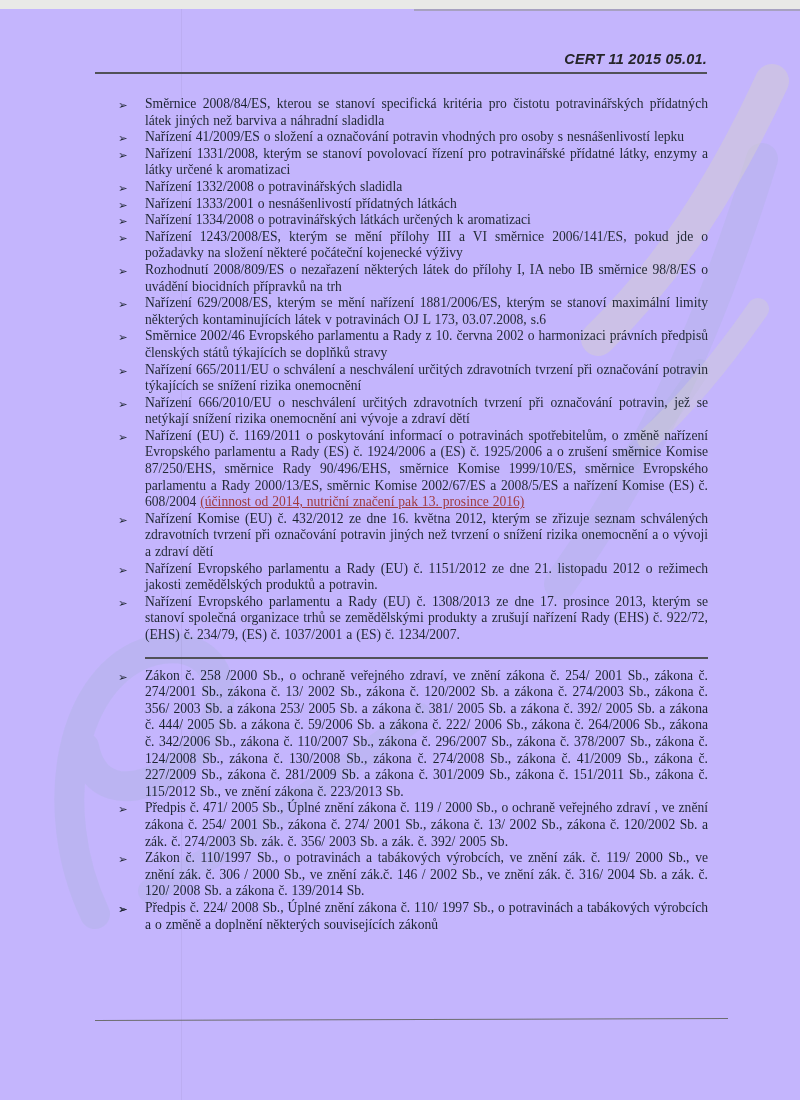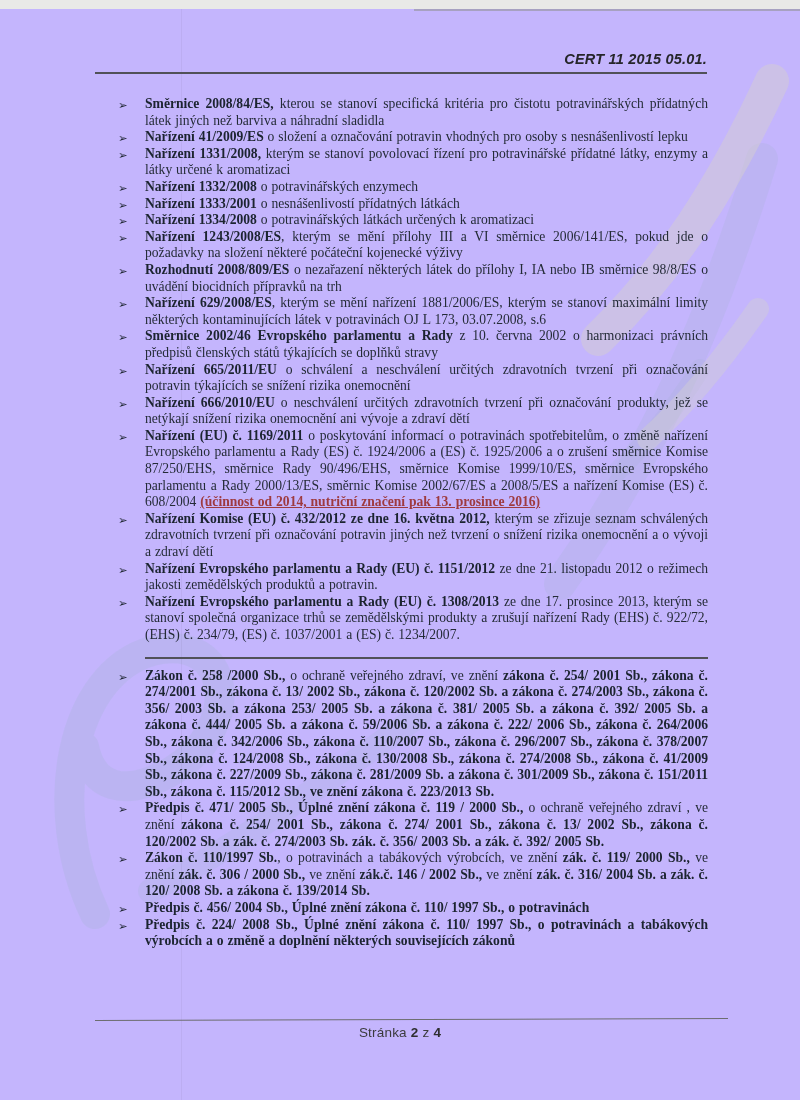--- a/index.html
+++ b/index.html
@@ -24,23 +24,23 @@
   ol.reg-list{list-style:none;margin:0;padding:0;}
   ol.reg-list li{
     position:relative;text-align:justify;
     font-size:13.6px;line-height:16.6px;margin:0;
     word-spacing:.5px;
   }
   .bullet{
     position:absolute;left:-27px;top:1px;
     font-size:11.5px;color:#1d2530;font-family:"DejaVu Sans", sans-serif;
   }
-  .seg-b{font-weight:bold;color:#1c2430;}
+  .seg-b{font-weight:normal;color:#1c2430;}
   .seg-r{font-weight:normal;}
-  .seg-rb{font-weight:bold;color:#9e3a3f;text-decoration:underline;}
+  .seg-rb{font-weight:normal;color:#9e3a3f;text-decoration:underline;}
 
   .section-divider{border:0;border-top:2px solid #515158;margin:13px 0 9px 0;}
 
   .footer-rule{
     position:absolute;top:1010px;left:95px;width:633px;height:0;
     border-top:1.6px solid #6d6d70;transform:rotate(-0.2deg);
   }
   .footer-text{
     position:absolute;top:1016px;left:0;width:800px;text-align:center;
     font-family:"Liberation Sans", sans-serif;font-size:13.5px;color:#3b3b3d;
@@ -67,42 +67,39 @@
   <div class="scan-edge"></div>
   <div class="crease"></div>
 
   <div class="doc-header">CERT 11 2015 05.01.</div>
 
   <div class="content">
     <ol class="reg-list" id="group1-list">
         <li><span class="bullet">➢</span><span class="seg-b">Směrnice 2008/84/ES,</span><span class="seg-r"> kterou se stanoví specifická kritéria pro čistotu potravinářských přídatných látek jiných než barviva a náhradní sladidla</span></li>
         <li><span class="bullet">➢</span><span class="seg-b">Nařízení 41/2009/ES</span><span class="seg-r"> o složení a označování potravin vhodných pro osoby s nesnášenlivostí lepku</span></li>
         <li><span class="bullet">➢</span><span class="seg-b">Nařízení 1331/2008,</span><span class="seg-r"> kterým se stanoví povolovací řízení pro potravinářské přídatné látky, enzymy a látky určené k aromatizaci</span></li>
-        <li><span class="bullet">➢</span><span class="seg-b">Nařízení 1332/2008</span><span class="seg-r"> o potravinářských enzymech</span></li>
+        <li><span class="bullet">➢</span><span class="seg-b">Nařízení 1332/2008</span><span class="seg-r"> o potravinářských sladidla</span></li>
         <li><span class="bullet">➢</span><span class="seg-b">Nařízení 1333/2001</span><span class="seg-r"> o nesnášenlivostí přídatných látkách</span></li>
         <li><span class="bullet">➢</span><span class="seg-b">Nařízení 1334/2008</span><span class="seg-r"> o potravinářských látkách určených k aromatizaci</span></li>
         <li><span class="bullet">➢</span><span class="seg-b">Nařízení 1243/2008/ES</span><span class="seg-r">, kterým se mění přílohy III a VI směrnice 2006/141/ES, pokud jde o požadavky na složení některé počáteční kojenecké výživy</span></li>
         <li><span class="bullet">➢</span><span class="seg-b">Rozhodnutí 2008/809/ES</span><span class="seg-r"> o nezařazení některých látek do přílohy I, IA nebo IB směrnice 98/8/ES o uvádění biocidních přípravků na trh</span></li>
         <li><span class="bullet">➢</span><span class="seg-b">Nařízení 629/2008/ES</span><span class="seg-r">, kterým se mění nařízení 1881/2006/ES, kterým se stanoví maximální limity některých kontaminujících látek v potravinách OJ L 173, 03.07.2008, s.6</span></li>
         <li><span class="bullet">➢</span><span class="seg-b">Směrnice 2002/46 Evropského parlamentu a Rady</span><span class="seg-r"> z 10. června 2002 o harmonizaci právních předpisů členských států týkajících se doplňků stravy</span></li>
         <li><span class="bullet">➢</span><span class="seg-b">Nařízení 665/2011/EU</span><span class="seg-r"> o schválení a neschválení určitých zdravotních tvrzení při označování potravin týkajících se snížení rizika onemocnění</span></li>
-        <li><span class="bullet">➢</span><span class="seg-b">Nařízení 666/2010/EU</span><span class="seg-r"> o neschválení určitých zdravotních tvrzení při označování produkty, jež se netýkají snížení rizika onemocnění ani vývoje a zdraví dětí</span></li>
+        <li><span class="bullet">➢</span><span class="seg-b">Nařízení 666/2010/EU</span><span class="seg-r"> o neschválení určitých zdravotních tvrzení při označování potravin, jež se netýkají snížení rizika onemocnění ani vývoje a zdraví dětí</span></li>
         <li><span class="bullet">➢</span><span class="seg-b">Nařízení (EU) č. 1169/2011</span><span class="seg-r"> o poskytování informací o potravinách spotřebitelům, o změně nařízení Evropského parlamentu a Rady (ES) č. 1924/2006 a (ES) č. 1925/2006 a o zrušení směrnice Komise 87/250/EHS, směrnice Rady 90/496/EHS, směrnice Komise 1999/10/ES, směrnice Evropského parlamentu a Rady 2000/13/ES, směrnic Komise 2002/67/ES a 2008/5/ES a nařízení Komise (ES) č. 608/2004 </span><span class="seg-rb">(účinnost od 2014, nutriční značení pak 13. prosince 2016)</span></li>
         <li><span class="bullet">➢</span><span class="seg-b">Nařízení Komise (EU) č. 432/2012 ze dne 16. května 2012,</span><span class="seg-r"> kterým se zřizuje seznam schválených zdravotních tvrzení při označování potravin jiných než tvrzení o snížení rizika onemocnění a o vývoji a zdraví dětí</span></li>
         <li><span class="bullet">➢</span><span class="seg-b">Nařízení Evropského parlamentu a Rady (EU) č. 1151/2012</span><span class="seg-r"> ze dne 21. listopadu 2012 o režimech jakosti zemědělských produktů a potravin.</span></li>
         <li><span class="bullet">➢</span><span class="seg-b">Nařízení Evropského parlamentu a Rady (EU) č. 1308/2013</span><span class="seg-r"> ze dne 17. prosince 2013, kterým se stanoví společná organizace trhů se zemědělskými produkty a zrušují nařízení Rady (EHS) č. 922/72, (EHS) č. 234/79, (ES) č. 1037/2001 a (ES) č. 1234/2007.</span></li>
       </ol>
     <hr class="section-divider">
     <ol class="reg-list" id="group2-list">
         <li><span class="bullet">➢</span><span class="seg-b">Zákon č. 258 /2000 Sb.,</span><span class="seg-r"> o ochraně veřejného zdraví, ve znění </span><span class="seg-b">zákona č. 254/ 2001 Sb., zákona č. 274/2001 Sb., zákona č. 13/ 2002 Sb., zákona č. 120/2002 Sb. a zákona č. 274/2003 Sb., zákona č. 356/ 2003 Sb. a zákona 253/ 2005 Sb. a zákona č. 381/ 2005 Sb. a zákona č. 392/ 2005 Sb. a zákona č. 444/ 2005 Sb. a zákona č. 59/2006 Sb. a zákona č. 222/ 2006 Sb., zákona č. 264/2006 Sb., zákona č. 342/2006 Sb., zákona č. 110/2007 Sb., zákona č. 296/2007 Sb., zákona č. 378/2007 Sb., zákona č. 124/2008 Sb., zákona č. 130/2008 Sb., zákona č. 274/2008 Sb., zákona č. 41/2009 Sb., zákona č. 227/2009 Sb., zákona č. 281/2009 Sb. a zákona č. 301/2009 Sb., zákona č. 151/2011 Sb., zákona č. 115/2012 Sb., ve znění zákona č. 223/2013 Sb.</span></li>
         <li><span class="bullet">➢</span><span class="seg-b">Předpis č. 471/ 2005 Sb., Úplné znění zákona č. 119 / 2000 Sb.,</span><span class="seg-r"> o ochraně veřejného zdraví , ve znění </span><span class="seg-b">zákona č. 254/ 2001 Sb., zákona č. 274/ 2001 Sb., zákona č. 13/ 2002 Sb., zákona č. 120/2002 Sb. a zák. č. 274/2003 Sb. zák. č. 356/ 2003 Sb. a zák. č. 392/ 2005 Sb.</span></li>
         <li><span class="bullet">➢</span><span class="seg-b">Zákon č. 110/1997 Sb.</span><span class="seg-r">, o potravinách a tabákových výrobcích, ve znění </span><span class="seg-b">zák. č. 119/ 2000 Sb.,</span><span class="seg-r"> ve znění </span><span class="seg-b">zák. č. 306 / 2000 Sb.,</span><span class="seg-r"> ve znění </span><span class="seg-b">zák.č. 146 / 2002 Sb.,</span><span class="seg-r"> ve znění </span><span class="seg-b">zák. č. 316/ 2004 Sb. a zák. č. 120/ 2008 Sb. a zákona č. 139/2014 Sb.</span></li>
-        <li><span class="bullet">➢</span><span class="seg-b">Předpis č. 456/ 2004 Sb., Úplné znění zákona č. 110/ 1997 Sb., o potravinách</span></li>
+        <li><span class="bullet">➢</span></li>
         <li><span class="bullet">➢</span><span class="seg-b">Předpis č. 224/ 2008 Sb., Úplné znění zákona č. 110/ 1997 Sb., o potravinách a tabákových výrobcích a o změně a doplnění některých souvisejících zákonů</span></li>
       </ol>
   </div>
 
   <div class="footer-rule"></div>
-  <div class="footer-text">
-    <span>Stránka</span>&nbsp;<span class="pg">2</span>&nbsp;<span>z</span>&nbsp;<span class="pg">4</span>
-  </div>
 
 </div>
 
 </body></html>

